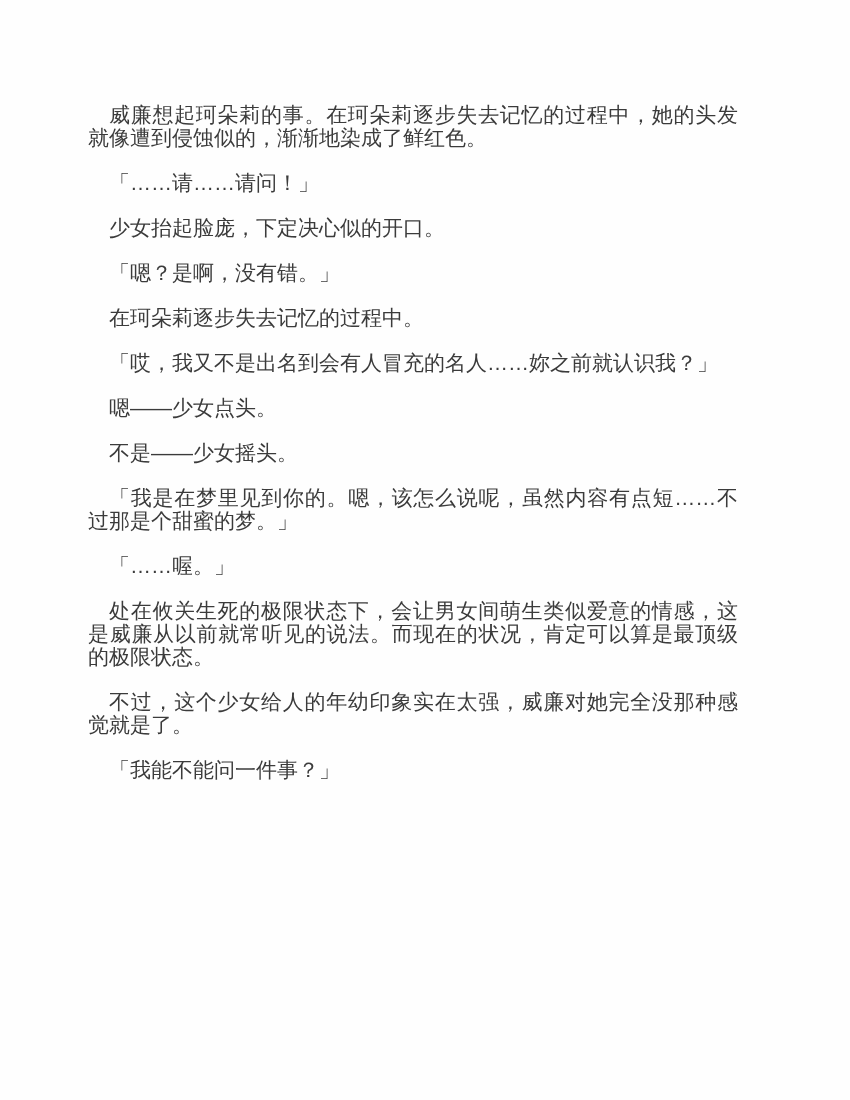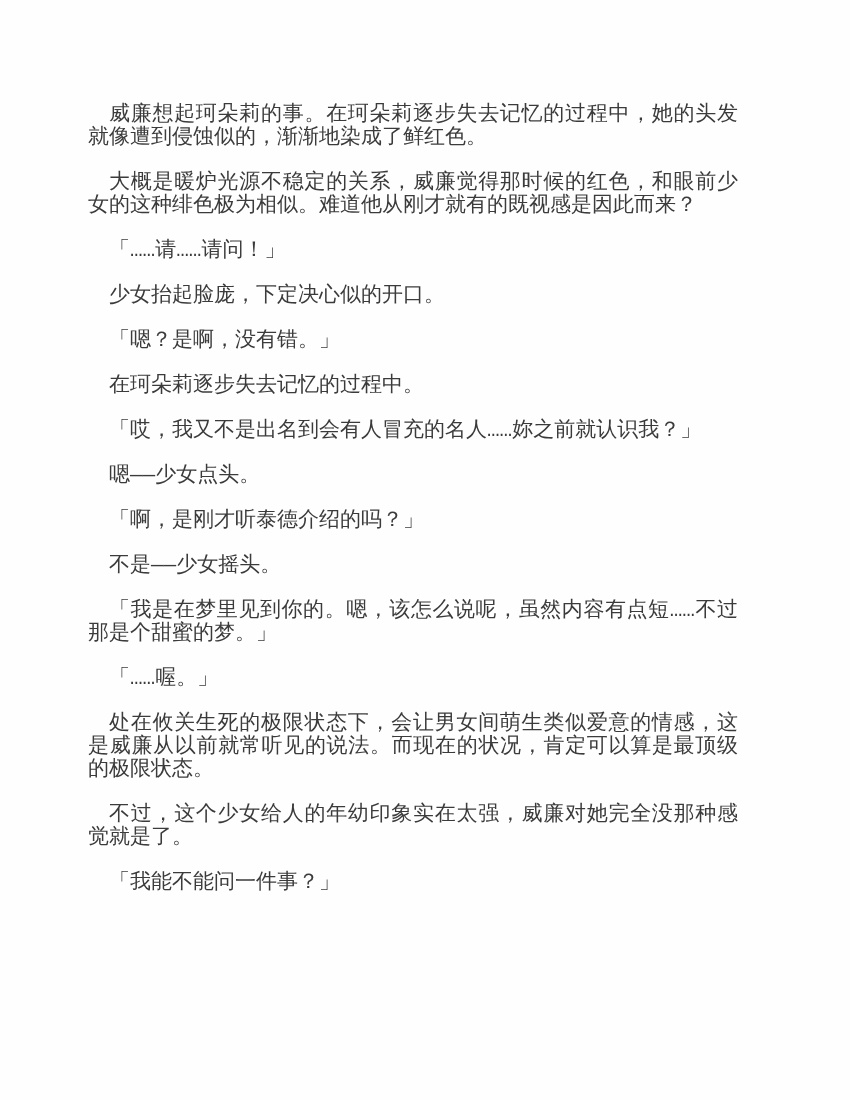--- a/index.html
+++ b/index.html
@@ -15,49 +15,47 @@
     overflow: hidden;
   }
   .text-column {
     box-sizing: border-box;
     position: absolute;
     top: 0;
     left: 0;
     width: 850px;
     height: 1100px;
     padding: 103px 112px 0 88px;
-    font-family: Liberation Mono, monospace;
+    font-family: Liberation Sans, sans-serif;
     font-size: 21px;
     line-height: 23px;
     color: #3b3b3b;
     text-align: justify;
     letter-spacing: 0;
     border-radius: 23px;
   }
   .text-column p {
     margin: 0 0 22px 0;
     padding: 0;
     text-indent: 1em;
     word-break: break-all;
   }
 </style>
 </head>
 <body>
 
 <div class="page">
   <div class="text-column">
     <p>威廉想起珂朵莉的事。在珂朵莉逐步失去记忆的过程中，她的头发就像遭到侵蚀似的，渐渐地染成了鲜红色。</p>
-    <p>大概是暖炉光源不稳定的关系，威廉觉得那时候的红色，和眼前少女的这种绯色极为相似。难道他从刚才就有的既视感是因此而来？</p>
     <p>「……请……请问！」</p>
     <p>少女抬起脸庞，下定决心似的开口。</p>
     <p>「嗯？是啊，没有错。」</p>
     <p>在珂朵莉逐步失去记忆的过程中。</p>
     <p>「哎，我又不是出名到会有人冒充的名人……妳之前就认识我？」</p>
     <p>嗯——少女点头。</p>
-    <p>「啊，是刚才听泰德介绍的吗？」</p>
     <p>不是——少女摇头。</p>
     <p>「我是在梦里见到你的。嗯，该怎么说呢，虽然内容有点短……不过那是个甜蜜的梦。」</p>
     <p>「……喔。」</p>
     <p>处在攸关生死的极限状态下，会让男女间萌生类似爱意的情感，这是威廉从以前就常听见的说法。而现在的状况，肯定可以算是最顶级的极限状态。</p>
     <p>不过，这个少女给人的年幼印象实在太强，威廉对她完全没那种感觉就是了。</p>
     <p>「我能不能问一件事？」</p>
   </div>
 </div>
 
 </body></html>

